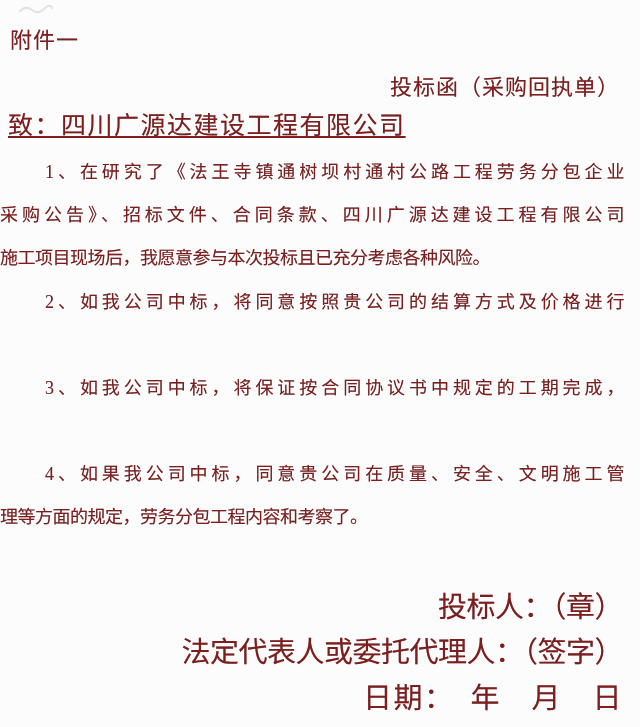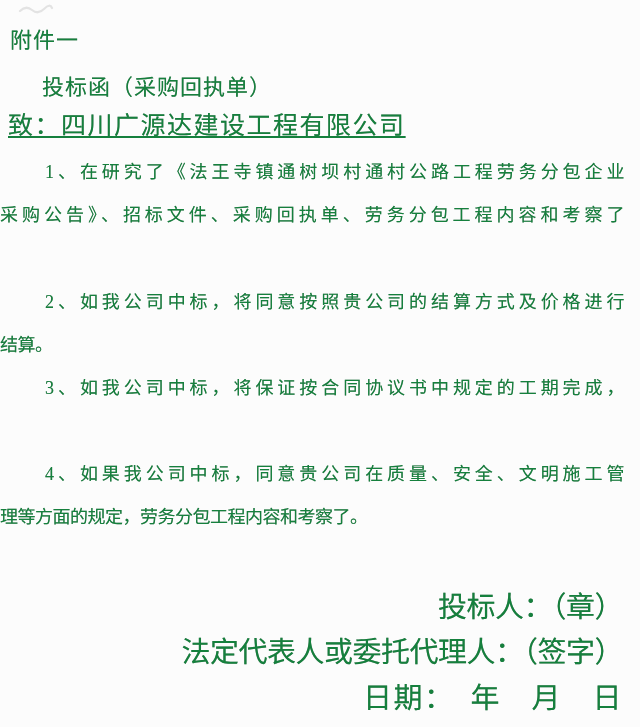--- a/index.html
+++ b/index.html
@@ -7,40 +7,40 @@
     padding: 0;
     background: #ffffff;
   }
   .page {
     position: relative;
     width: 640px;
     height: 727px;
     background: #fcfcfc;
     overflow: hidden;
     font-family: "Liberation Serif", "DejaVu Serif", serif;
-    color: #15803d;
+    color: #7f1d1d;
     text-shadow: 0 0 0.6px rgba(90,90,90,0.55);
   }
   .attachment {
     position: absolute;
     top: 26px;
     left: 10px;
     font-size: 22px;
     line-height: 30px;
     letter-spacing: 1px;
     white-space: nowrap;
   }
   .title {
     position: absolute;
     top: 73px;
     left: 0;
     width: 620px;
     box-sizing: border-box;
-    padding-left: 42px;
-    text-align: left;
+    padding-left: 24px;
+    text-align: right;
     font-size: 22px;
     line-height: 30px;
     letter-spacing: 1px;
     white-space: nowrap;
   }
   .salutation {
     position: absolute;
     top: 111px;
     left: 8px;
     font-size: 25px;
@@ -110,24 +110,24 @@
     <path d="M2 9 Q8 3 14 8 T26 7 T34 6" stroke="#dedede" fill="none" stroke-width="2.2" stroke-linecap="round"></path>
   </svg>
 
   <div class="attachment">附件一</div>
 
   <div class="title">投标函（采购回执单）</div>
 
   <div class="salutation">致：四川广源达建设工程有限公司</div>
 
   <div class="line just indent t157">1、在研究了《法王寺镇通树坝村通村公路工程劳务分包企业</div>
-  <div class="line just t200">采购公告》、招标文件、采购回执单、劳务分包工程内容和考察了</div>
+  <div class="line just t200">采购公告》、招标文件、合同条款、四川广源达建设工程有限公司</div>
+  <div class="line t243">施工项目现场后，我愿意参与本次投标且已充分考虑各种风险。</div>
 
   <div class="line just indent t287">2、如我公司中标，将同意按照贵公司的结算方式及价格进行</div>
-  <div class="line t330">结算。</div>
 
   <div class="line just indent t373">3、如我公司中标，将保证按合同协议书中规定的工期完成，</div>
 
   <div class="line just indent t459">4、如果我公司中标，同意贵公司在质量、安全、文明施工管</div>
   <div class="line t502">理等方面的规定，劳务分包工程内容和考察了。</div>
 
   <div class="sig sig-bidder">投标人：（章）</div>
   <div class="sig sig-date">日期：　年　月　日</div>
   <div class="sig sig-rep">法定代表人或委托代理人：（签字）</div>
 

